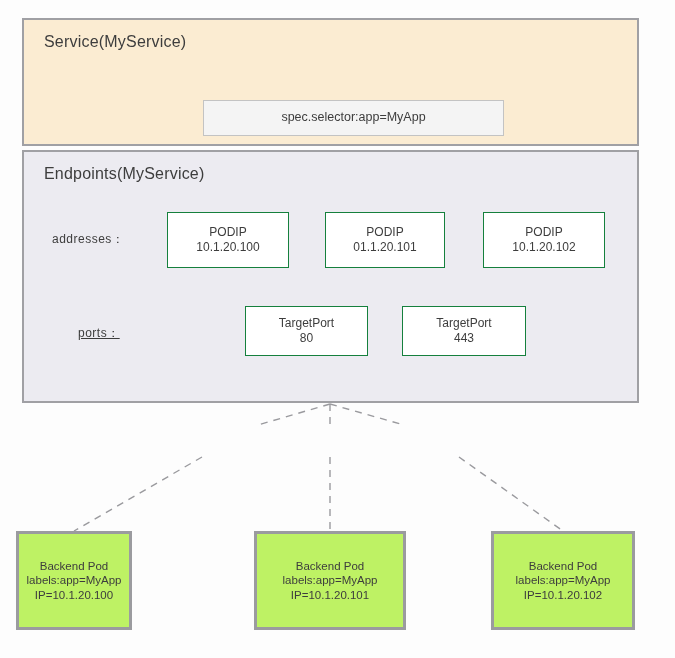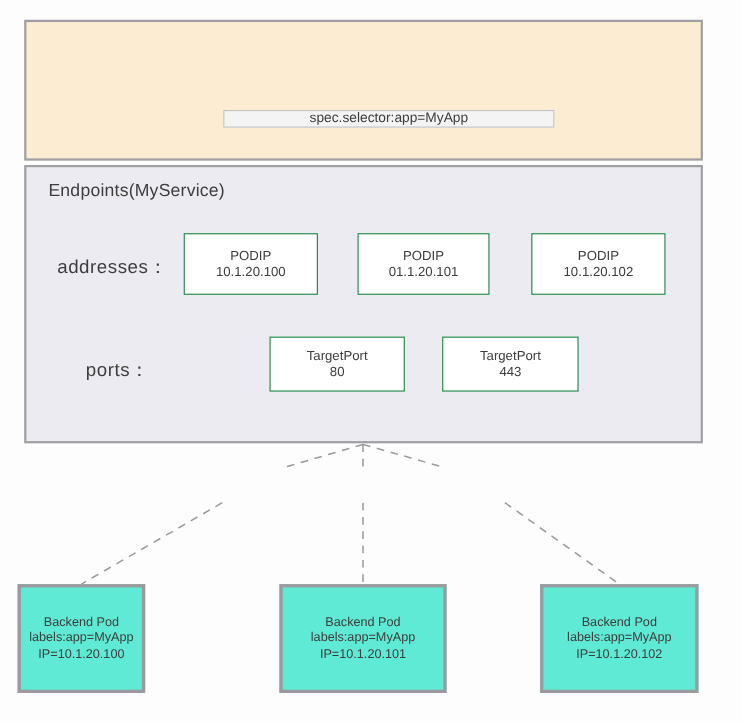--- a/index.html
+++ b/index.html
@@ -76,48 +76,48 @@
     font-size: 12px;
     color: #3d3d3d;
   }
   .box-grey {
     background: #f4f4f4;
     border: 1px solid #c3c3c3;
     font-size: 12.5px;
     color: #3d3d3d;
   }
   .box-pod {
-    background: #5eead4;
+    background: #bef264;
     border: 3px solid #9b9b9f;
     font-size: 11.5px;
     color: #3d3d3d;
   }
   .box-pod span { display: block; }
 
   
   .row-label {
     position: absolute;
-    font-size: 17px;
+    font-size: 12px;
     color: #3d3d3d;
     letter-spacing: 0.5px;
     white-space: nowrap;
   }
 
   
-  .selector-box { left: 179px; top: 80px;  width: 301px; height: 16px; }
+  .selector-box { left: 179px; top: 80px;  width: 301px; height: 36px; }
 
   .podip-0 { left: 167px; top: 212px; width: 122px; height: 56px; }
   .podip-1 { left: 325px; top: 212px; width: 120px; height: 56px; }
   .podip-2 { left: 483px; top: 212px; width: 122px; height: 56px; }
 
   .tport-0 { left: 245px; top: 306px; width: 123px; height: 50px; }
   .tport-1 { left: 402px; top: 306px; width: 124px; height: 50px; }
 
   .addresses-label { left: 52px; top: 231px; }
-  .ports-label     { left: 78px; top: 325px; }
+  .ports-label     { left: 78px; top: 325px; text-decoration: underline; }
 
   .podipport-box { left: 179px; top: 425px; width: 303px; height: 32px; }
 
   .pod-0 { left: 16px;  top: 531px; width: 116px; height: 99px; }
   .pod-1 { left: 254px; top: 531px; width: 152px; height: 99px; }
   .pod-2 { left: 491px; top: 531px; width: 144px; height: 99px; }
 </style>
 </head>
 <body>
 
@@ -130,20 +130,21 @@
       <line x1="330" y1="404" x2="330" y2="425"></line>
       <line x1="330" y1="404" x2="404" y2="425"></line>
 
       <line x1="202" y1="457" x2="74" y2="531"></line>
       <line x1="330" y1="457" x2="330" y2="531"></line>
       <line x1="459" y1="457" x2="563" y2="531"></line>
     </g>
   </svg>
 
   <div class="panel panel-service">
+    <div class="panel-title">Service(MyService)</div>
     <div class="box box-grey selector-box">
       <span>spec.selector:app=MyApp</span>
     </div>
   </div>
 
   <div class="panel panel-endpoints">
     <div class="panel-title">Endpoints(MyService)</div>
   </div>
 
   <div class="row-label addresses-label">addresses：</div>

